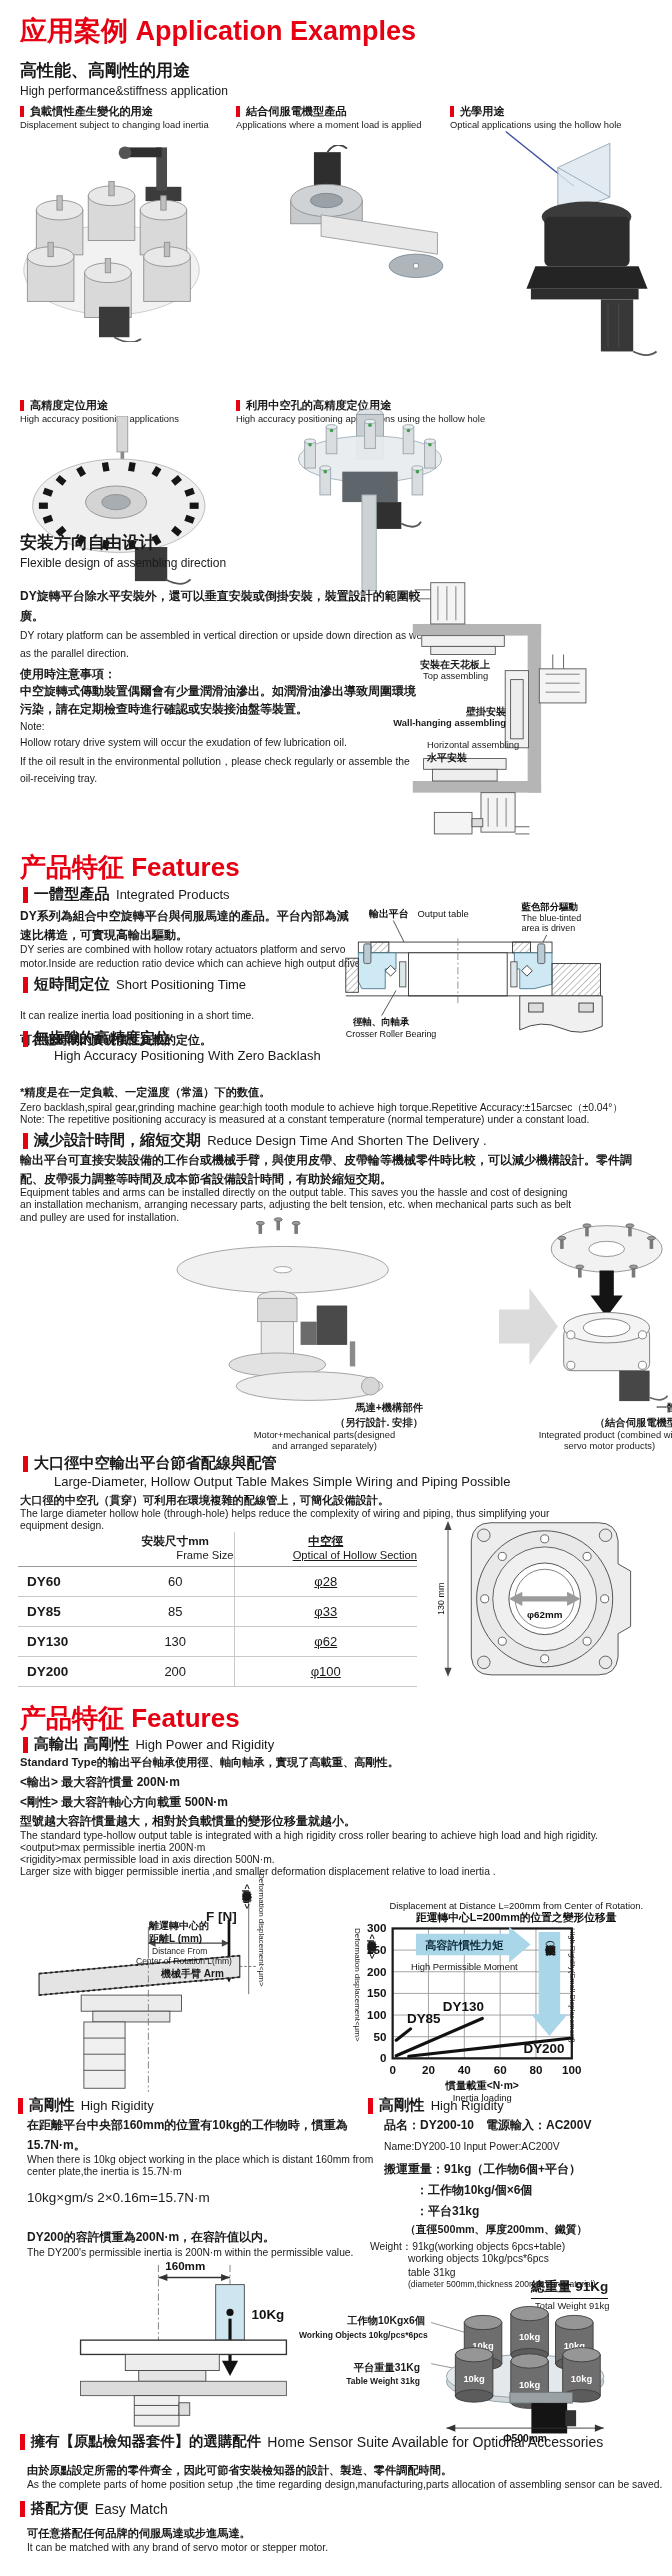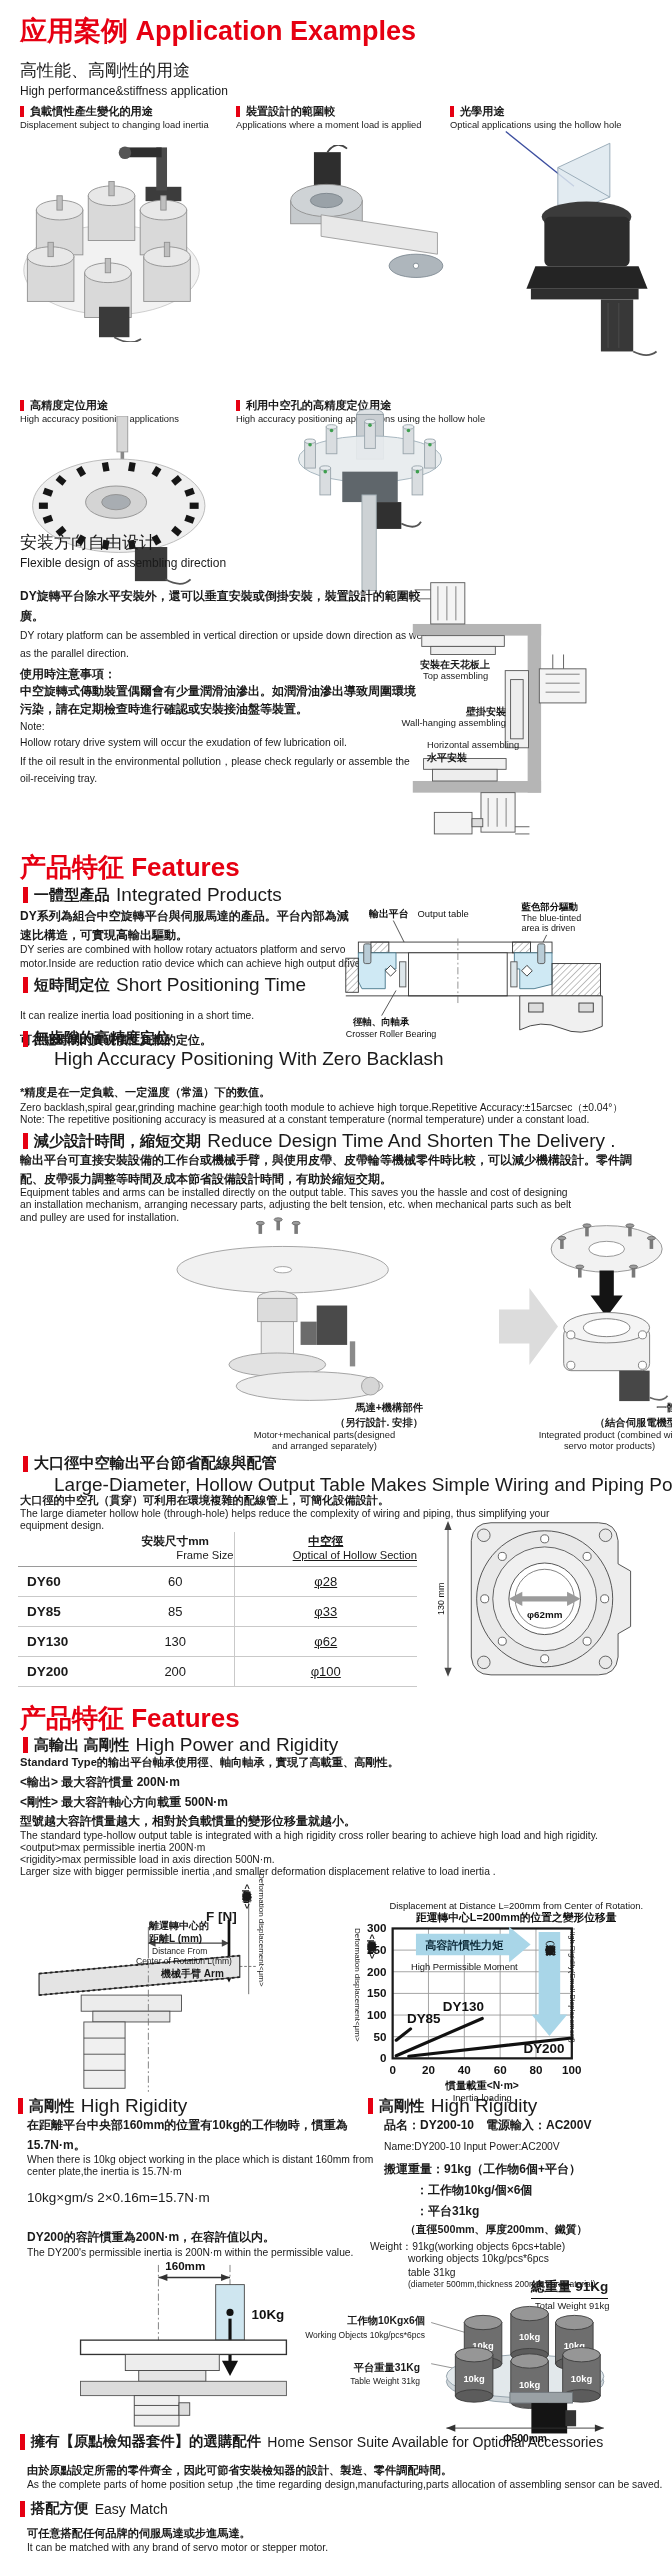--- a/index.html
+++ b/index.html
@@ -1,35 +1,35 @@
 <!DOCTYPE html>
 <html style="font-size:14.4px"><head>
 <meta charset="utf-8">
 <style>
 * { margin:0; padding:0; box-sizing:border-box; }
 body { background:#fff; font-family:"Liberation Sans","DejaVu Sans",sans-serif; color:#1a1a1a; }
 #page { position:relative; width:673px; height:2576px; background:#fff; overflow:hidden; }
 .abs { position:absolute; white-space:nowrap; }
 .red-title { color:#e60012; font-weight:bold; font-size:27px; }
-.h2 { font-size:17px; font-weight:normal; }
+.h2 { font-size:17px; font-weight:bold; }
 .h2sub { font-size:12px; }
 .ih { display:flex; align-items:center; gap:6.3px; }
 .bar { width:3.6px; height:11.7px; background:#e60012; flex:0 0 auto; }
 .bar-lg { width:4.5px; height:16px; background:#e60012; flex:0 0 auto; }
 .ih-cjk { font-weight:bold; font-size:11.2px; }
 .ih-en { font-size:9.4px; }
 .fh-cjk { font-weight:bold; font-size:15.2px; }
-.fh-en { font-size:19px; }
+.fh-en { font-size:13px; }
 .b-cjk { font-weight:bold; font-size:12px; }
 .b-cjk-s { font-weight:bold; font-size:11.2px; }
 .b-en { font-size:10.3px; }
 .cap { font-size:9.4px; text-align:center; width:197px; }
 .cap-cjk { font-weight:bold; font-size:10.3px; text-align:right; width:197px; }
 .vtext { writing-mode:vertical-rl; text-orientation:mixed; }
-.r-lab { text-align:right; }
+.r-lab { text-align:right;font-weight:bold; }
 svg text { font-family:"Liberation Sans","DejaVu Sans",sans-serif; }
 #spec-table { border-collapse:collapse; width:399px; }
 #spec-table th { font-weight:normal; text-align:center; padding:1.8px 0 5.4px 0; border-bottom:1.8px solid #9a9a9a; }
 #spec-table td { height:30px; font-size:13px; text-align:center; border-bottom:0.9px solid #c9c9c9; }
 #spec-table td:first-child { text-align:left; padding-left:9px; font-weight:bold; font-size:13.5px; }
 #spec-table th:last-child, #spec-table td:last-child { border-left:0.9px solid #c9c9c9;text-decoration:underline; }
 .th-cjk { font-weight:bold; font-size:11.7px; display:block; }
 .th-en { font-size:11.2px; display:block;text-align:right; }
 </style>
 </head>
@@ -41,21 +41,21 @@
   <div class="abs h2" style="left:20px;top:59px">高性能、高剛性的用途</div>
   <div class="abs h2sub" style="left:20px;top:84px">High performance&amp;stiffness application</div>
 
   <div class="abs ih" style="left:20px;top:104px">
       <span class="bar"></span>
       <span class="ih-cjk">負載慣性產生變化的用途</span>
     </div>
   <div class="abs ih-en" style="left:20px;top:119px">Displacement subject to changing load inertia</div>
   <div class="abs ih" style="left:236px;top:104px">
       <span class="bar"></span>
-      <span class="ih-cjk">裝置設計的範圍較</span>
+      <span class="ih-cjk">結合伺服電機型產品</span>
     </div>
   <div class="abs ih-en" style="left:236px;top:119px">Applications where a moment load is applied</div>
   <div class="abs ih" style="left:450px;top:104px">
       <span class="bar"></span>
       <span class="ih-cjk">光學用途</span>
     </div>
   <div class="abs ih-en" style="left:450px;top:119px">Optical applications using the hollow hole</div>
 
   <svg class="abs" style="left:22.4px;top:131px" width="188" height="211" viewBox="0 0 210 235">
     <rect x="138" y="62" width="40" height="16" fill="#3c3c3c"></rect>

